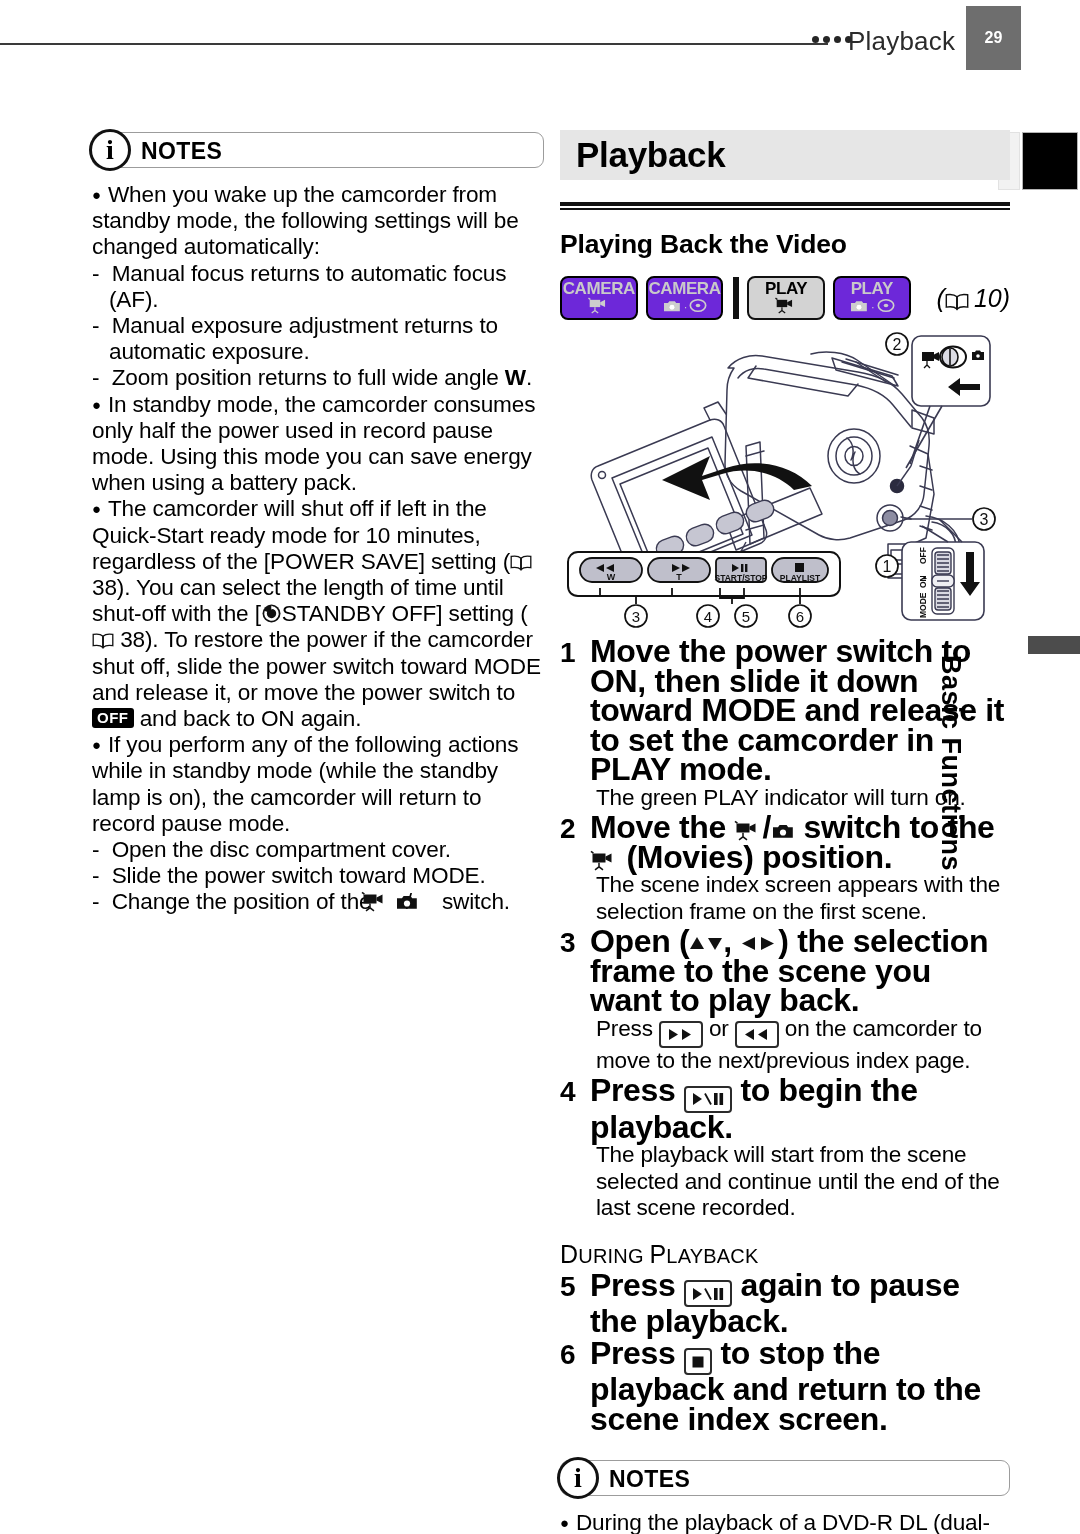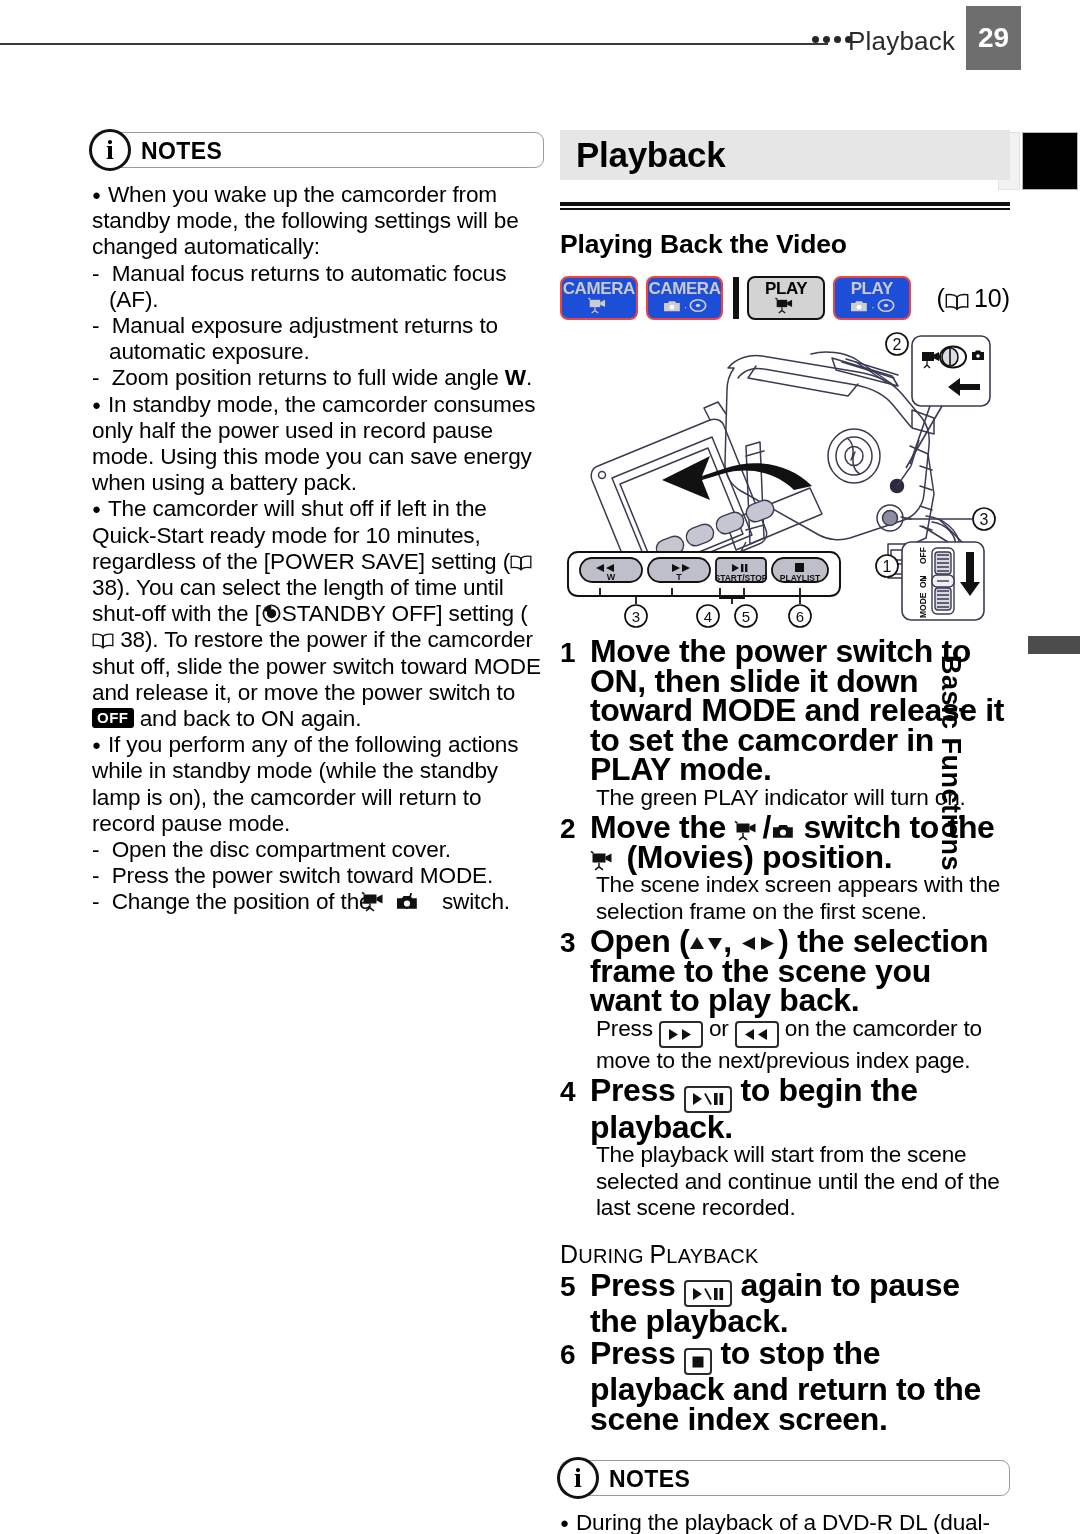--- a/index.html
+++ b/index.html
@@ -28,21 +28,21 @@
     display: block; width: 7px; height: 7px; border-radius: 50%;
     background: #262626;
   }
   .runhead-title {
     position: absolute; left: 848px; top: -2px;
     font-size: 26px; color: #2b2b2b; letter-spacing: .2px;
   }
   .pagenum-box {
     position: absolute; left: 966px; top: -22px;
     width: 55px; height: 64px; background: #6e6e6e;
-    color: #fff; font-size: 28px; font-weight: bold;
+    color: #fff; font-size: 16px; font-weight: bold;
     display: flex; align-items: center; justify-content: center;
   }
 
   
   .tab-black {
     position: absolute; left: 1022px; top: 132px; width: 56px; height: 58px;
     background: #000; border: 1px solid #b4b4b4;
   }
   .tab-white {
     position: absolute; left: 998px; top: 132px; width: 22px; height: 58px;
@@ -145,21 +145,21 @@
   }
   .sub-title {
     margin-top: 20px;
     font-size: 26.5px; font-weight: bold; letter-spacing: -.2px;
   }
 
   
   .modes { margin-top: 16px; display: flex; align-items: center; }
   .mode {
     width: 78px; height: 44px; border-radius: 8px;
-    border: 2px solid #ef4444; background: #1d4ed8;
+    border: 2px solid #000000; background: #6d28d9;
     display: flex; flex-direction: column;
     align-items: center; justify-content: center;
     margin-right: 8px;
   }
   .mode .mlabel {
     font-size: 17px; font-weight: bold; color: #c9c9c9;
     letter-spacing: -.4px; line-height: 1;
   }
   .mode .mrow {
     display: flex; align-items: center; gap: 2px;
@@ -167,21 +167,21 @@
   }
   .mode.active {
     border: 2.5px solid #111; background: #d3d3d3;
   }
   .mode.active .mlabel { color: #000; }
   .mode-divider {
     width: 6px; height: 42px; background: #111;
     margin: 0 8px 0 2px;
   }
   .mode-ref {
-    margin-left: 18px; font-size: 25px; white-space: nowrap;
+    margin-left: 18px; font-size: 25px; white-space: nowrap; font-style: italic;
   }
 
   
   .diagram { position: relative; width: 450px; height: 305px; margin-top: 6px; }
   .diagram svg { position: absolute; left: 0; top: 0; }
 
   
   .steps { margin-top: 6px; }
   .step { display: flex; margin-top: 2px; }
   .step-n {
@@ -281,21 +281,21 @@
         slide the power switch toward MODE and
         release it, or move the power switch to <span class="chip-off">OFF</span> and
         back to ON again.</p>
 
       <p class="bullet">If you perform any of the following actions
         while in standby mode (while the standby lamp
         is on), the camcorder will return to record pause
         mode.</p>
 
       <p class="dash-item">Open the disc compartment cover.</p>
-      <p class="dash-item">Press the power switch toward MODE.</p>
+      <p class="dash-item">Slide the power switch toward MODE.</p>
       <p class="dash-item">Change the position of the <span class="ico-mov"><svg width="28" height="21" viewBox="0 0 28 21">
               <path d="M2.5 3.5h13v9h-13z" fill="#111"></path>
               <path d="M15.5 6.5l6-3v9l-6-3z" fill="#111"></path>
               <path d="M1 1.4l2.4 1.8" stroke="#111" stroke-width="1.6" fill="none"></path>
               <path d="M9 12.8v4.4M5 19.8l4-3 4 3" stroke="#111" stroke-width="1.5" fill="none"></path>
             </svg></span>/<span class="ico-cam"><svg width="24" height="20" viewBox="0 0 24 20">
               <path d="M2 6.3h5l1.6-2.2h7l1.6 2.2h4.6v10.4H2z" fill="#111"></path>
               <circle cx="12" cy="11.5" r="3.1" fill="#fff"></circle>
             </svg></span> switch.</p>
     </div>

